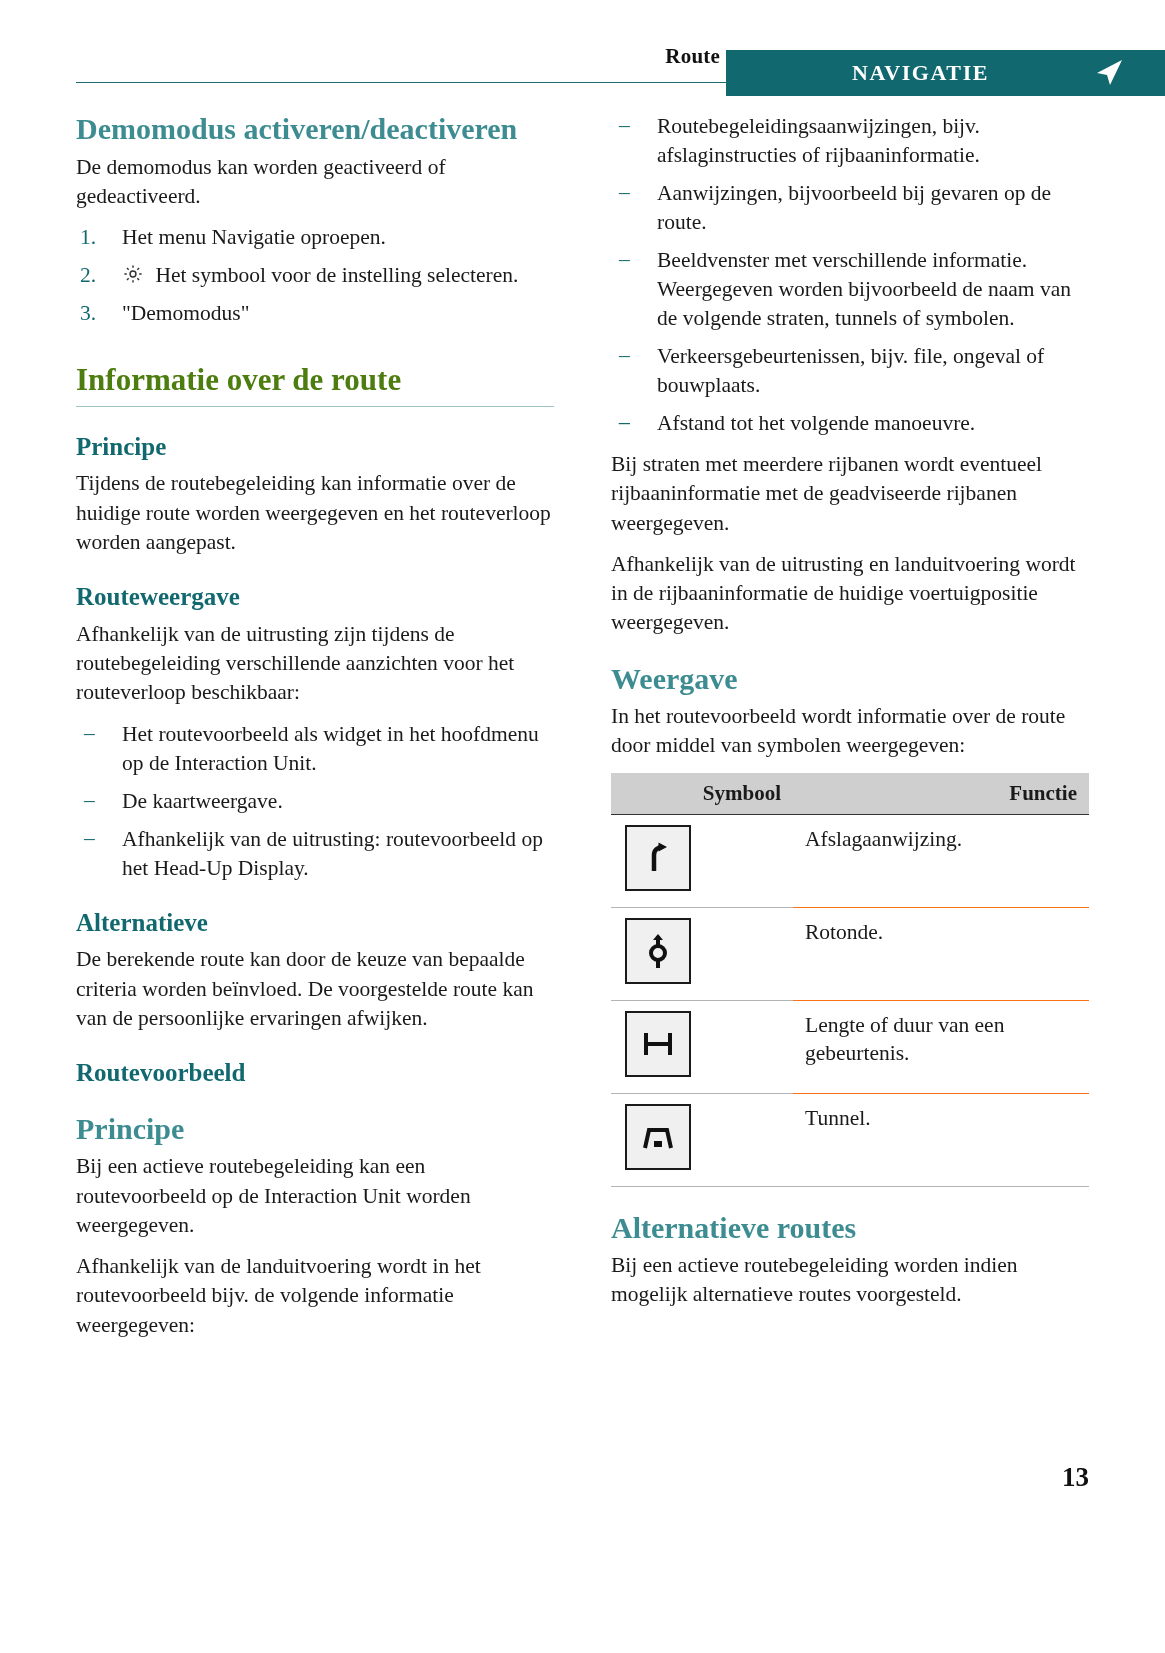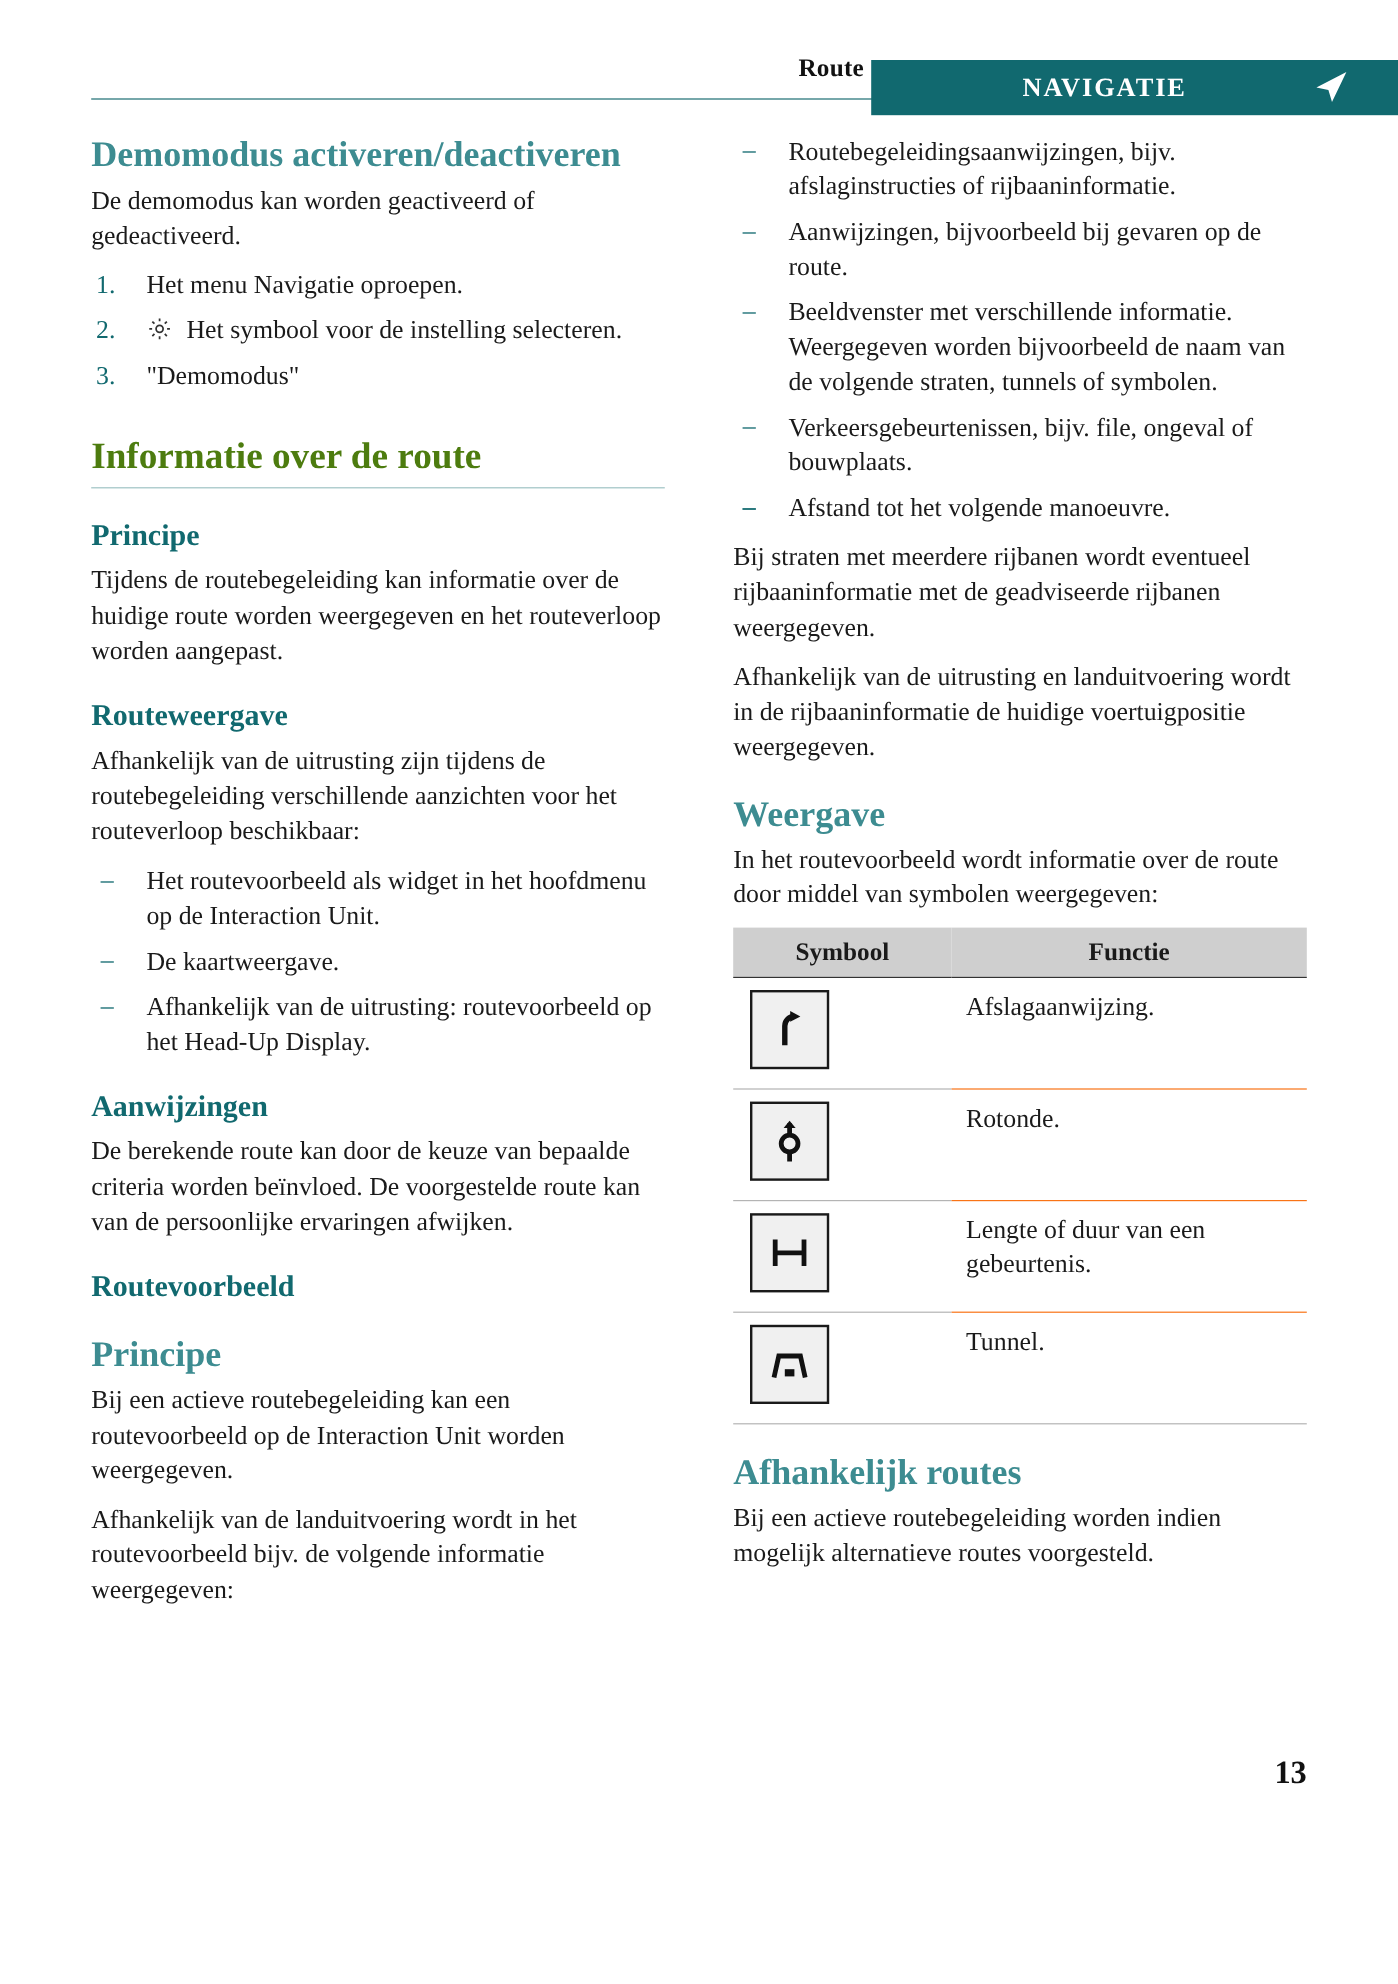--- a/index.html
+++ b/index.html
@@ -164,21 +164,21 @@
   }
 
   
   table.symbols {
     width: 478px;
     border-collapse: collapse;
     margin-top: 10px;
   }
   table.symbols thead th {
     background: #cfcfcf;
-    text-align: center;
+    text-align: right;
     font-size: 21px;
     font-weight: bold;
     padding: 8px 12px;
     border-bottom: 1.5px solid #333;
   }
   table.symbols thead th.col-sym { width: 158px; }
   table.symbols td {
     padding: 10px 12px 16px 12px;
     font-size: 21.5px;
     line-height: 1.32;
@@ -269,21 +269,21 @@
       <p>Tijdens de routebegeleiding kan informatie over de huidige route worden weergegeven en het routeverloop worden aangepast.</p>
 
       <h3 class="sub-title">Routeweergave</h3>
       <p>Afhankelijk van de uitrusting zijn tijdens de routebegeleiding verschillende aanzichten voor het routeverloop beschikbaar:</p>
       <ul class="dashed">
         <li><span class="dash">–</span><span>Het routevoorbeeld als widget in het hoofdmenu op de Interaction Unit.</span></li>
         <li><span class="dash">–</span><span>De kaartweergave.</span></li>
         <li><span class="dash">–</span><span>Afhankelijk van de uitrusting: routevoorbeeld op het Head-Up Display.</span></li>
       </ul>
 
-      <h3 class="sub-title">Aanwijzingen</h3>
+      <h3 class="sub-title">Alternatieve</h3>
       <p>De berekende route kan door de keuze van bepaalde criteria worden beïnvloed. De voorgestelde route kan van de persoonlijke ervaringen afwijken.</p>
 
       <h3 class="sub-title">Routevoorbeeld</h3>
 
       <h4 class="sub-sub-title">Principe</h4>
       <p>Bij een actieve routebegeleiding kan een routevoorbeeld op de Interaction Unit worden weergegeven.</p>
       <p>Afhankelijk van de landuitvoering wordt in het routevoorbeeld bijv. de volgende informatie weergegeven:</p>
     </div>
 
     <div class="col col-right">
@@ -353,19 +353,19 @@
                   <rect x="16" y="24" width="8" height="6" fill="#111"></rect>
                 </svg>
               </div>
             </td>
             <td>Tunnel.</td>
           </tr>
         </tbody>
       </table>
       <div class="table-bottom-rule"></div>
 
-      <h4 class="sub-sub-title">Afhankelijk routes</h4>
+      <h4 class="sub-sub-title">Alternatieve routes</h4>
       <p>Bij een actieve routebegeleiding worden indien mogelijk alternatieve routes voorgesteld.</p>
     </div>
   </div>
 
   <div class="page-number">13</div>
 </div>
 
 </body></html>

